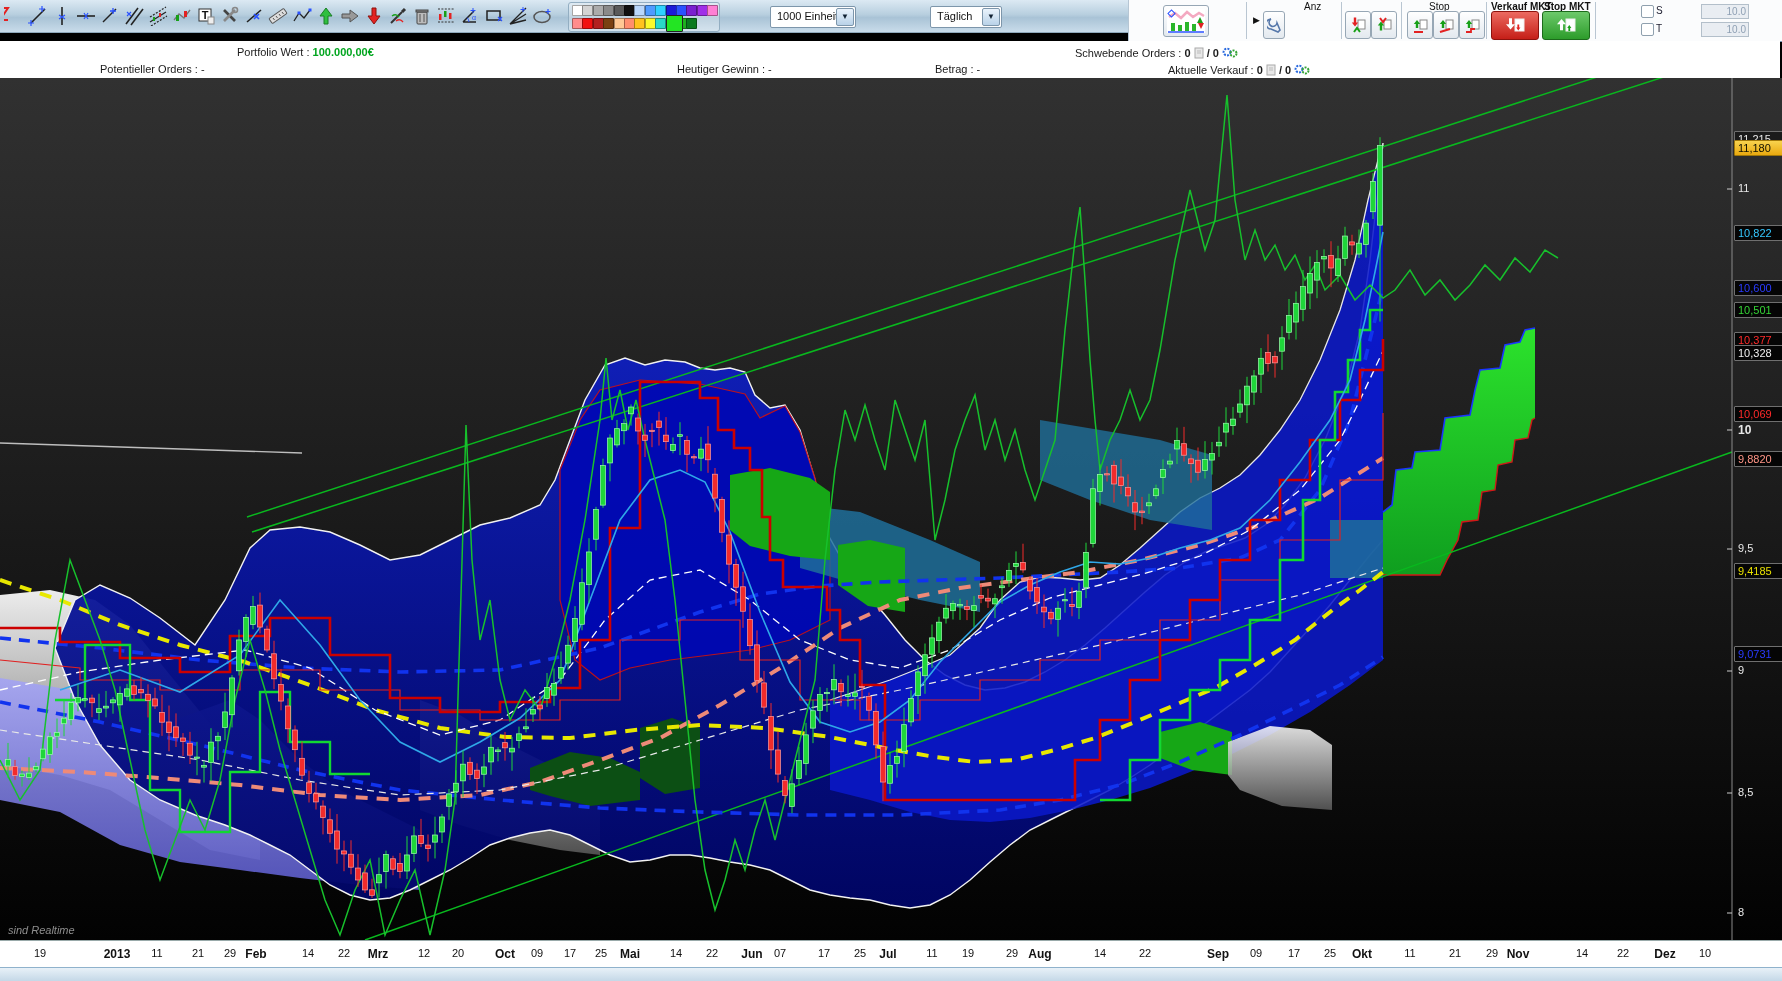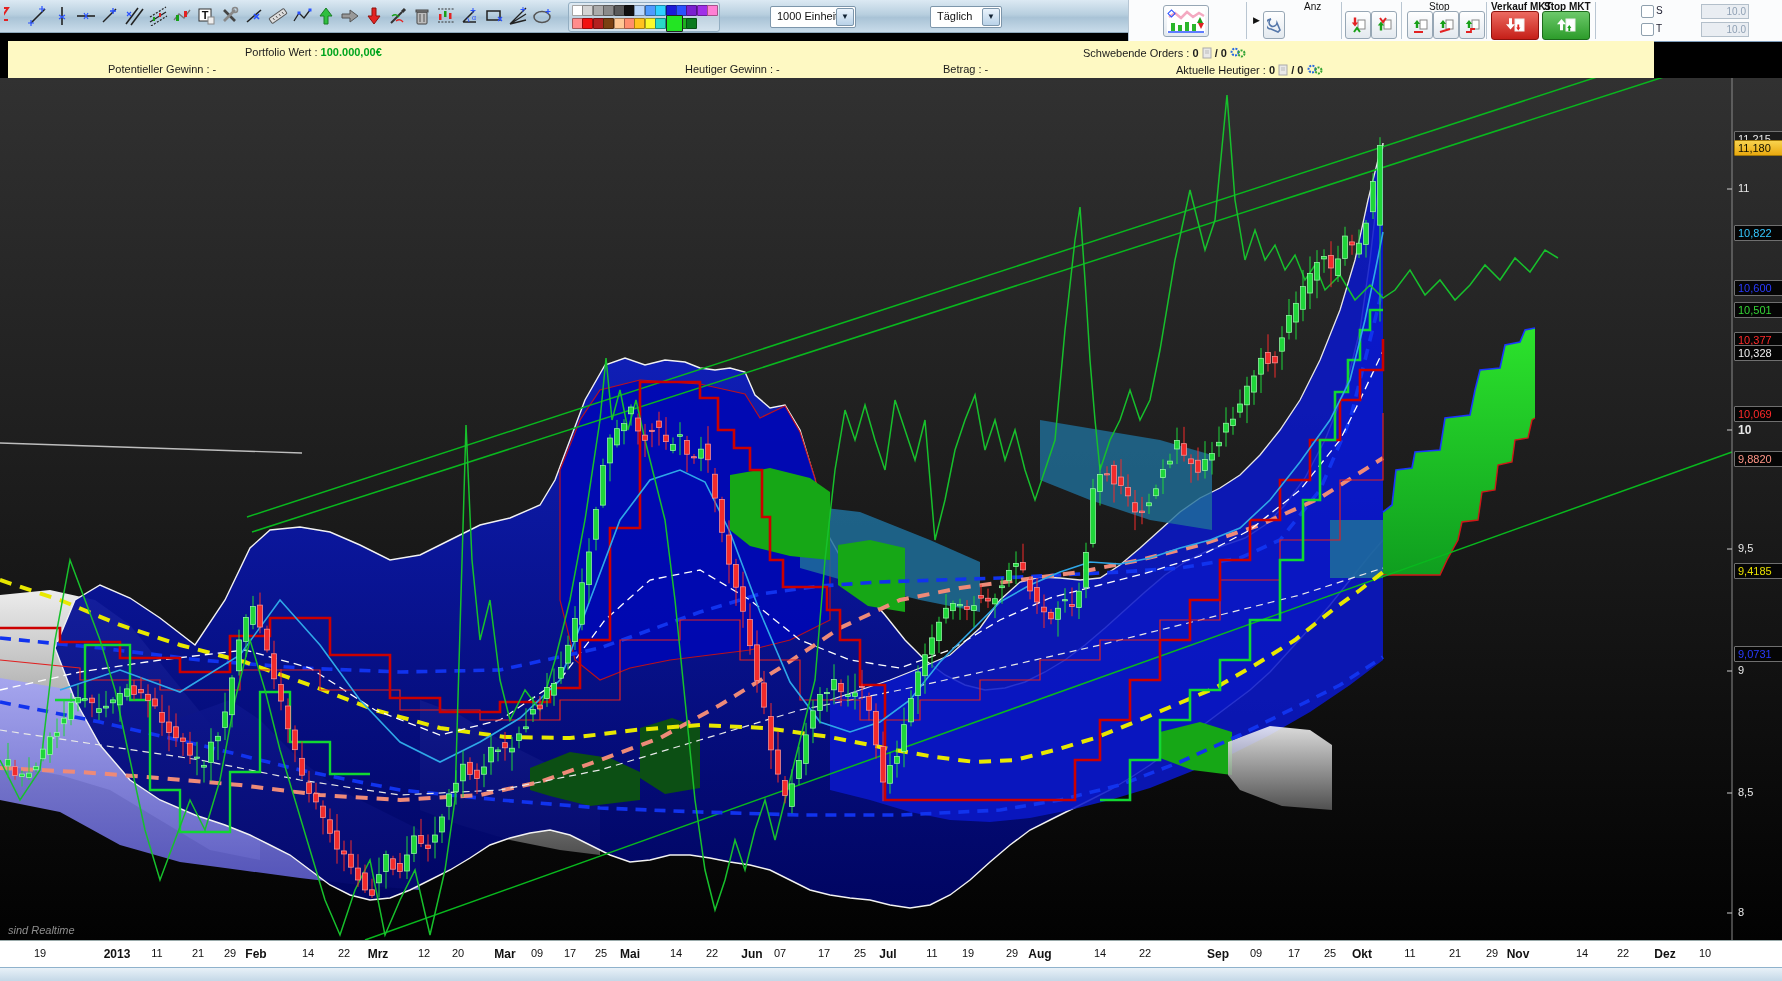--- a/index.html
+++ b/index.html
@@ -31,21 +31,21 @@
     border:1px solid #97a7b5;border-radius:3px;cursor:pointer;display:flex;align-items:center;justify-content:center;}
   .mkt-btn{position:absolute;top:11px;width:46px;height:27px;border-radius:3px;cursor:pointer;
     display:flex;align-items:center;justify-content:center;}
   .sell{background:linear-gradient(#ec6a60,#c51f18);border:1px solid #8e120d;}
   .buy{background:linear-gradient(#6cc96a,#2d9c2b);border:1px solid #1c6b1b;}
   .chk{position:absolute;width:11px;height:11px;background:#fff;border:1px solid #8fa0ae;border-radius:2px;cursor:pointer;}
   .st-val{position:absolute;width:44px;height:13px;background:#e9edf2;border:1px solid #b3bfca;
     font-size:10px;color:#8fa0b4;text-align:right;padding-right:2px;line-height:13px;}
   .st-lab{position:absolute;font-size:10px;color:#223;}
   
-  .infobar{position:absolute;left:8px;top:41px;width:1646px;height:37px;background:#fef9c3;
+  .infobar{position:absolute;left:0;top:41px;width:1780px;height:37px;background:#ffffff;
     border-bottom:1px solid #7fa3c4;}
   .info-item{position:absolute;font-size:11px;color:#1b1b1b;white-space:nowrap;}
   .green-val{color:#00a51e;font-weight:bold;}
   .mini-ic{display:inline-block;vertical-align:-2px;}
   
   .chart-area{position:absolute;left:0;top:78px;width:1782px;height:862px;
     background:linear-gradient(#303030,#1d1d1d 40%,#050505 85%,#000);}
   #chart{position:absolute;left:0;top:0;}
   .watermark{position:absolute;left:8px;bottom:4px;font-size:11px;font-style:italic;color:#8f8f8f;}
   .pbox{position:absolute;width:46px;height:14px;font-size:11px;line-height:14px;text-align:left;
@@ -357,33 +357,33 @@
         <line x1="3" y1="4" x2="7" y2="4" stroke="#bbb"></line>
         <line x1="3" y1="6" x2="7" y2="6" stroke="#bbb"></line>
       </svg>
     <b>/ 0</b>
     <svg class="mini-ic" width="16" height="13" viewBox="0 0 16 13">
         <circle cx="5" cy="6" r="3.4" fill="none" stroke="#2a6adf" stroke-width="2" stroke-dasharray="2 1.2"></circle>
         <circle cx="11.5" cy="7.5" r="3" fill="none" stroke="#35a435" stroke-width="2" stroke-dasharray="2 1.2"></circle>
       </svg>
   </div>
   <div class="info-item" style="left:100px;top:22px;">
-    <span>Potentieller Gewinn :</span>
+    <span>Potentieller Orders :</span>
     <span>-</span>
   </div>
   <div class="info-item" style="left:677px;top:22px;">
     <span>Heutiger Gewinn :</span>
     <span>-</span>
   </div>
   <div class="info-item" style="left:935px;top:22px;">
     <span>Betrag :</span>
     <span>-</span>
   </div>
   <div class="info-item" style="left:1168px;top:22px;">
-    <span>Aktuelle Heutiger :</span>
+    <span>Aktuelle Verkauf :</span>
     <b>0</b>
     <svg class="mini-ic" width="10" height="12" viewBox="0 0 10 12">
         <rect x="1" y="1" width="8" height="10" fill="#e8e8e8" stroke="#aaa"></rect>
         <line x1="3" y1="4" x2="7" y2="4" stroke="#bbb"></line>
         <line x1="3" y1="6" x2="7" y2="6" stroke="#bbb"></line>
       </svg>
     <b>/ 0</b>
     <svg class="mini-ic" width="16" height="13" viewBox="0 0 16 13">
         <circle cx="5" cy="6" r="3.4" fill="none" stroke="#2a6adf" stroke-width="2" stroke-dasharray="2 1.2"></circle>
         <circle cx="11.5" cy="7.5" r="3" fill="none" stroke="#35a435" stroke-width="2" stroke-dasharray="2 1.2"></circle>
@@ -884,21 +884,21 @@
     <div class="xt b" style="left: 117px; text-align: center;">2013</div>
     <div class="xt" style="left: 157px;">11</div>
     <div class="xt" style="left: 198px;">21</div>
     <div class="xt" style="left: 230px;">29</div>
     <div class="xt b" style="left: 256px;">Feb</div>
     <div class="xt" style="left: 308px;">14</div>
     <div class="xt" style="left: 344px;">22</div>
     <div class="xt b" style="left: 378px;">Mrz</div>
     <div class="xt" style="left: 424px;">12</div>
     <div class="xt" style="left: 458px;">20</div>
-    <div class="xt b" style="left: 505px;">Mar</div>
+    <div class="xt b" style="left: 505px;">Oct</div>
     <div class="xt" style="left: 537px;">09</div>
     <div class="xt" style="left: 570px;">17</div>
     <div class="xt" style="left: 601px;">25</div>
     <div class="xt b" style="left: 630px;">Mai</div>
     <div class="xt" style="left: 676px;">14</div>
     <div class="xt" style="left: 712px;">22</div>
     <div class="xt b" style="left: 752px;">Jun</div>
     <div class="xt" style="left: 780px;">07</div>
     <div class="xt" style="left: 824px;">17</div>
     <div class="xt" style="left: 860px;">25</div>

